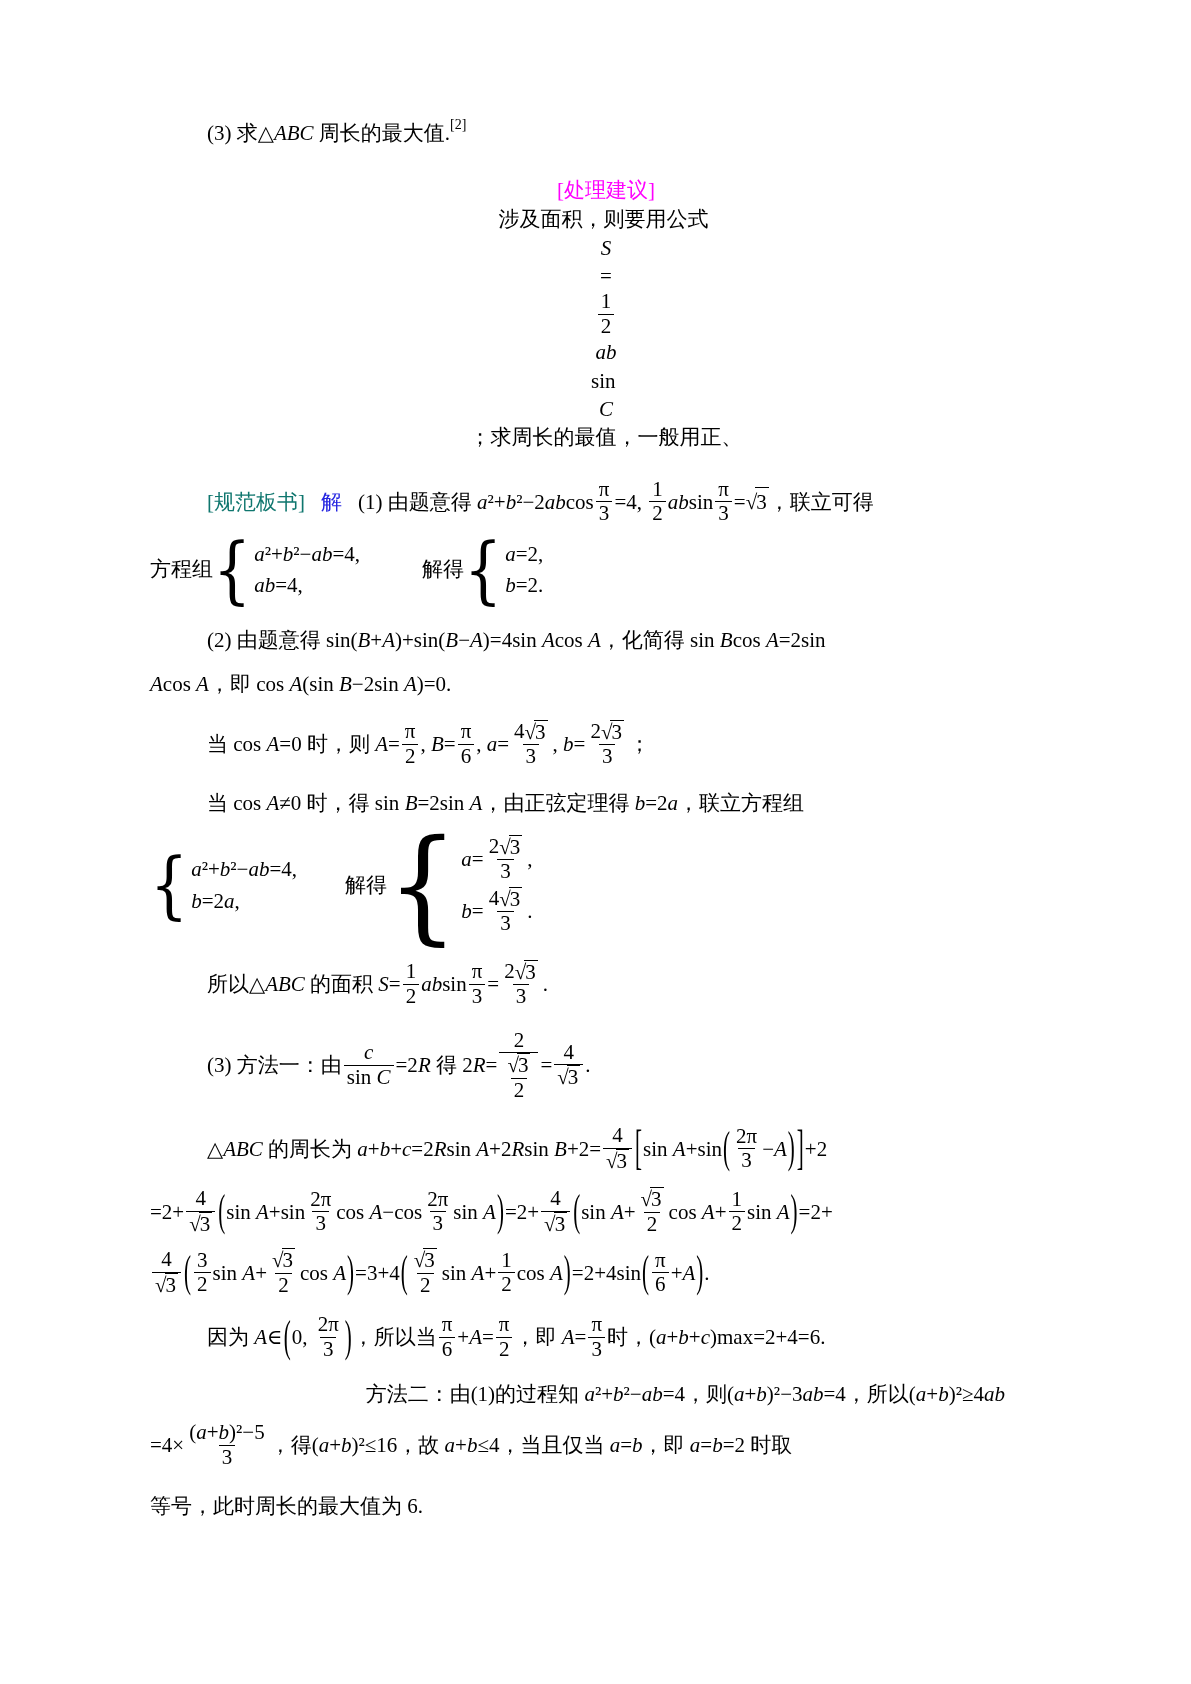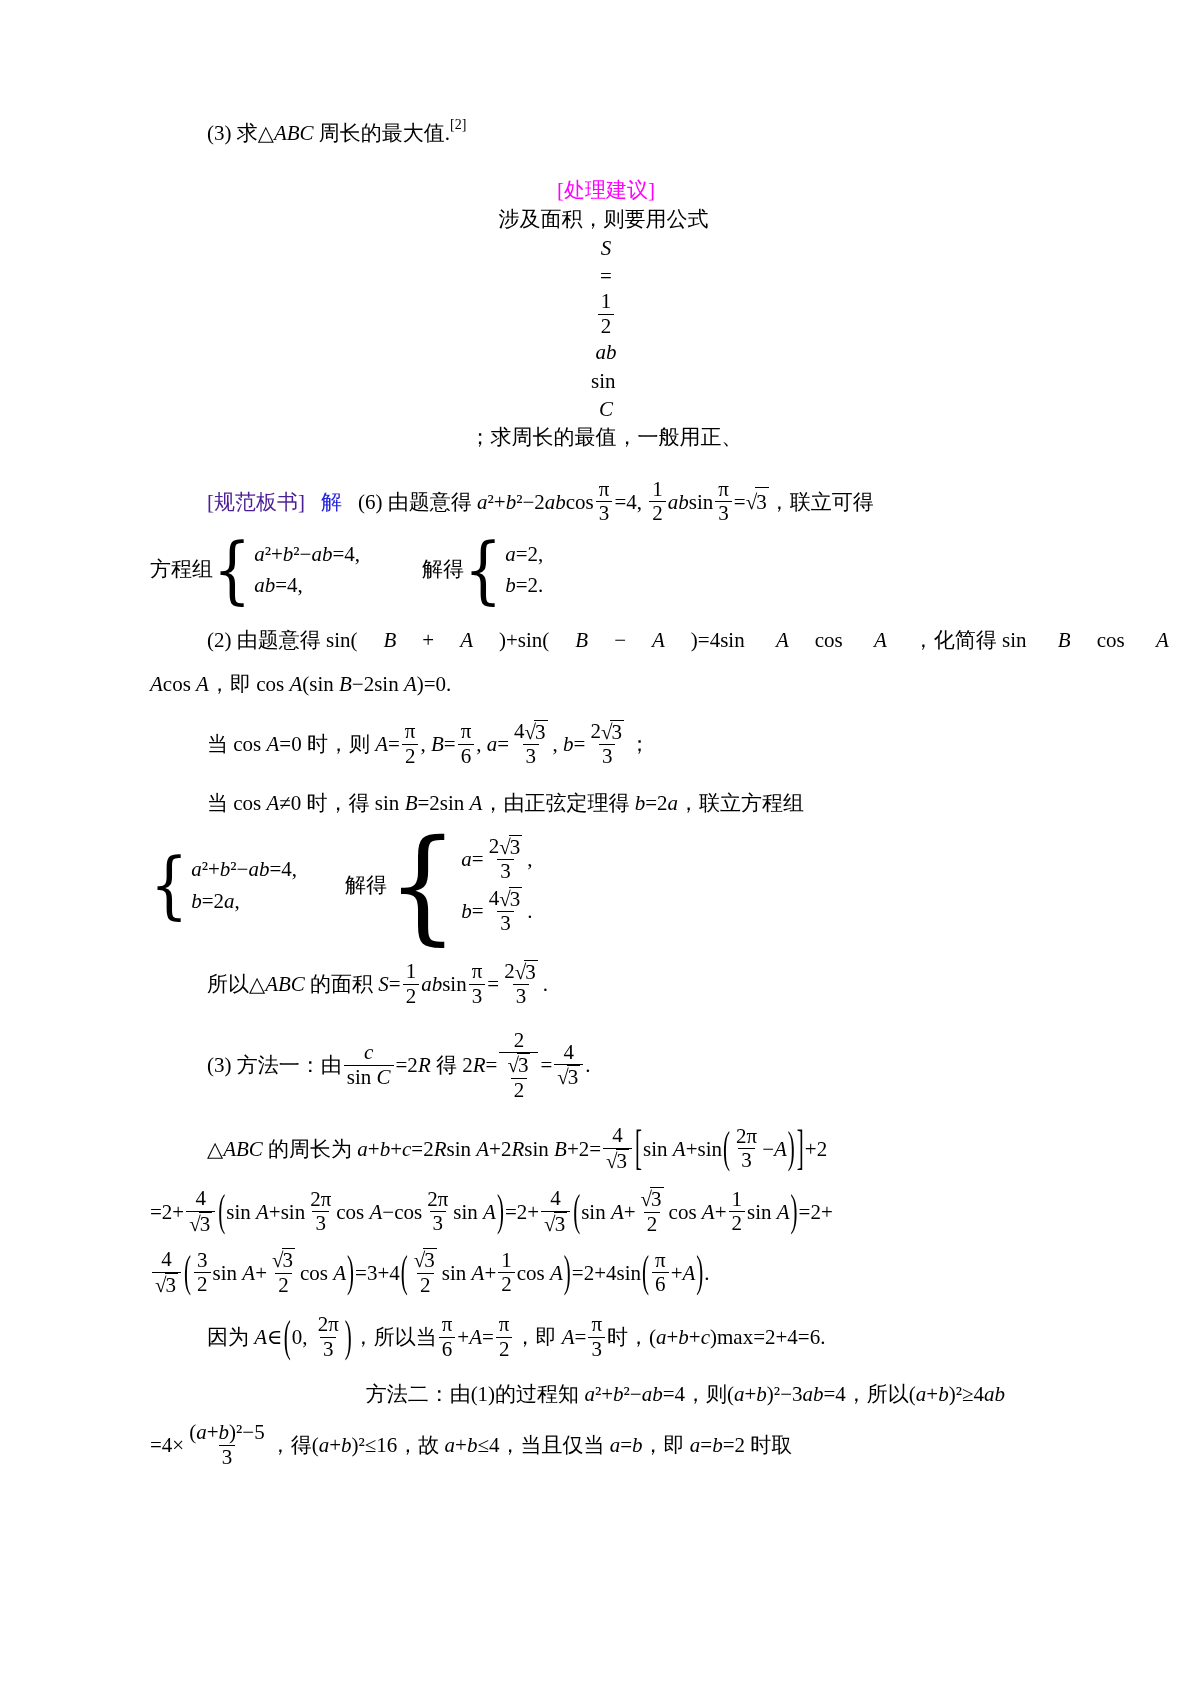--- a/index.html
+++ b/index.html
@@ -68,25 +68,25 @@
           <span class="den">
             <span class="rm">2</span>
           </span>
         </span>
         <span class="it">ab</span>
         <span class="rm">sin </span>
         <span class="it">C</span>
         <span class="rm">；求周长的最值，一般用正、</span>
       </div>
       <div class="line indent" style="margin-top: 26px;">
-        <span class="tag" style="color: #4c1d95;">[规范板书]</span>
+        <span class="tag" style="color: #0f766e;">[规范板书]</span>
         <span class="hsp" style="width: 16px;"></span>
         <span class="tag" style="color: rgb(35, 35, 224);">解</span>
         <span class="hsp" style="width: 16px;"></span>
-        <span class="rm">(6) 由题意得 </span>
+        <span class="rm">(1) 由题意得 </span>
         <span class="it">a</span>
         <span class="rm">²+</span>
         <span class="it">b</span>
         <span class="rm">²−2</span>
         <span class="it">ab</span>
         <span class="rm">cos</span>
         <span class="frac">
           <span class="num">
             <span class="rm">π</span>
           </span>
@@ -129,21 +129,21 @@
         <span class="hsp" style="width: 62px;"></span>
         <span class="rm">解得</span>
         <span class="cases">
           <span class="brace">{</span>
           <span class="rows">
             <span class="row"><span class="it">a</span><span class="rm">=2,</span></span>
             <span class="row"><span class="it">b</span><span class="rm">=2.</span></span>
           </span>
         </span>
       </div>
-      <div class="line indent" style="margin-top: 26px; gap: 26px;">
+      <div class="line indent" style="margin-top: 26px;">
         <span class="rm">(2) 由题意得 sin(</span>
         <span class="it">B</span>
         <span class="rm">+</span>
         <span class="it">A</span>
         <span class="rm">)+sin(</span>
         <span class="it">B</span>
         <span class="rm">−</span>
         <span class="it">A</span>
         <span class="rm">)=4sin </span>
         <span class="it">A</span>
@@ -615,14 +615,17 @@
         <span class="rm">≤4，当且仅当 </span>
         <span class="it">a</span>
         <span class="rm">=</span>
         <span class="it">b</span>
         <span class="rm">，即 </span>
         <span class="it">a</span>
         <span class="rm">=</span>
         <span class="it">b</span>
         <span class="rm">=2 时取</span>
       </div>
+      <div class="line" style="margin-top: 22px;">
+        <span class="rm">等号，此时周长的最大值为 6.</span>
+      </div>
     </div>
 </div>
 
 </body></html>

